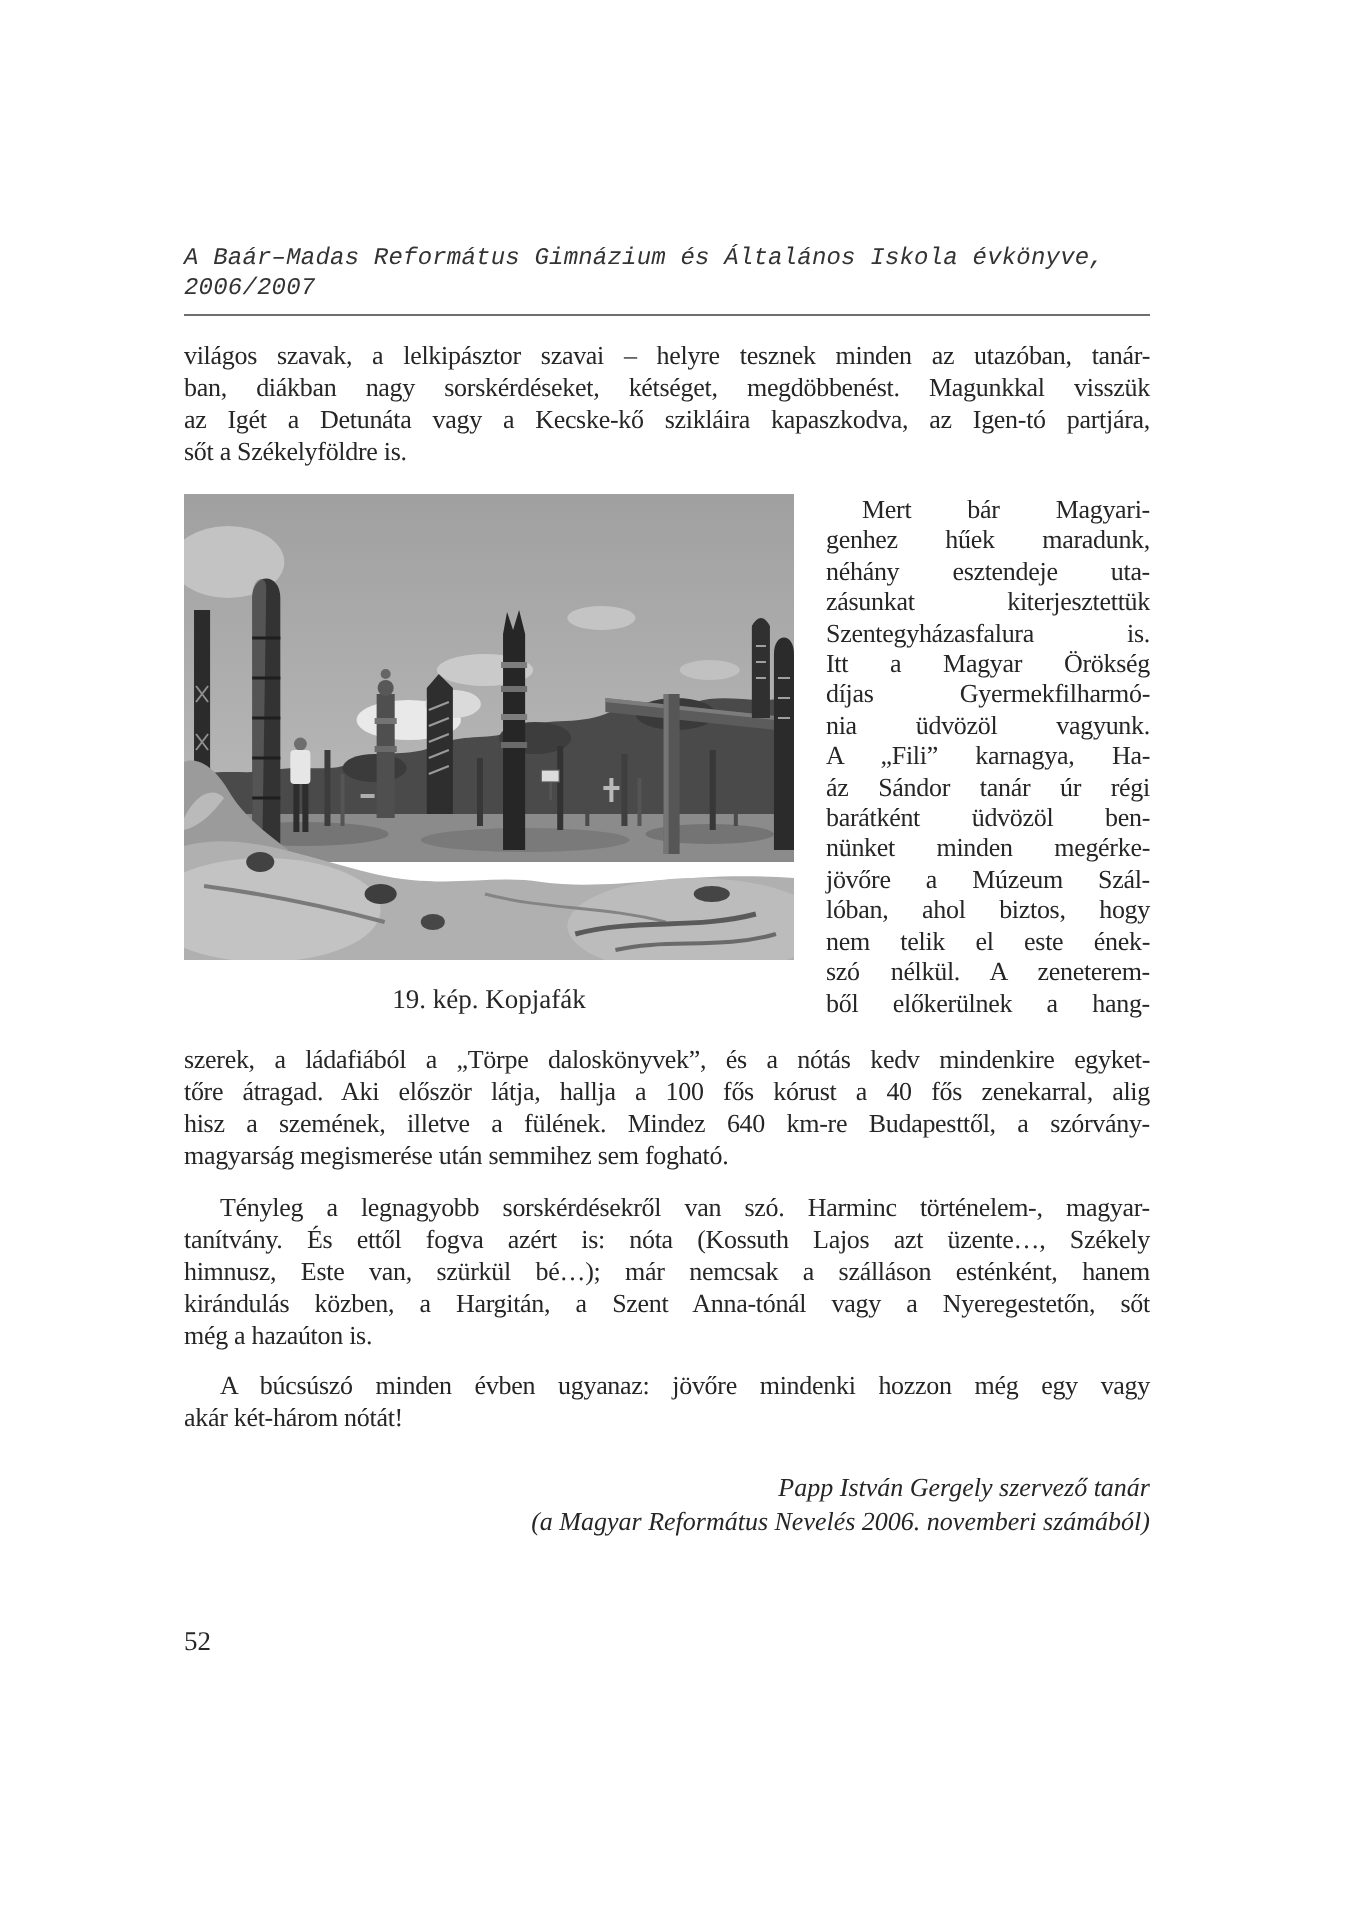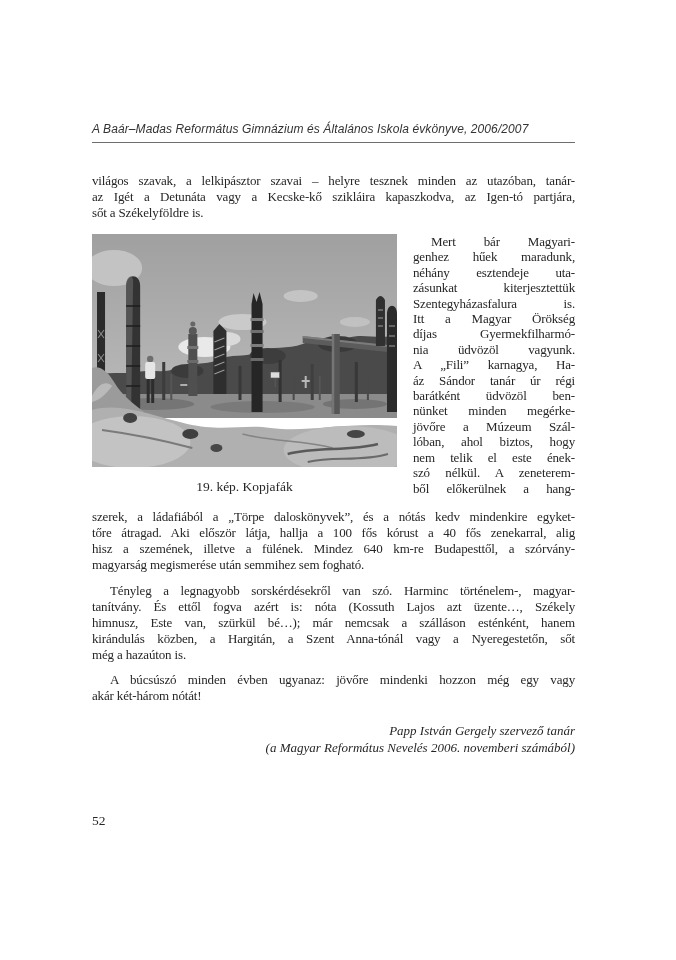--- a/index.html
+++ b/index.html
@@ -16,36 +16,36 @@
   .content {
     position: absolute;
     left: 92px;
     top: 0;
     width: 483px;
   }
   .running-header {
     margin-top: 122px;
     padding-bottom: 5px;
     border-bottom: 1.5px solid var(--color-rule, #6e6e6e);
-    font-family: Liberation Sans, sans-serif;
+    font-family: Liberation Mono, monospace;
     font-style: italic;
     font-size: 12px;
     line-height: 15px;
     color: #333333;
     letter-spacing: 0.1px;
   }
   .para {
     font-size: 13px;
     line-height: 16px;
     letter-spacing: -0.15px;
   }
   .tline { text-align: justify; text-align-last: justify; }
   .tline.lastline { text-align-last: left; }
   .tline.firstline { text-indent: 18px; }
-  .p1 { margin-top: 30px; }
+  .p1 { margin-top: 12px; }
   .figure-row { margin-top: 13px; display: flex; }
   .figure { margin: 0; width: 305px; flex: 0 0 auto; }
   .photo { display: block; width: 305px; height: 233px; }
   .caption {
     margin-top: 12px;
     text-align: center;
     font-size: 13.5px;
     line-height: 16px;
   }
   .side-col {
@@ -77,20 +77,21 @@
 
 <div class="page">
   <div class="content">
 
     <div class="running-header">
       <span>A Baár–Madas Református Gimnázium és Általános Iskola évkönyve, 2006/2007</span>
     </div>
 
     <div class="para p1">
         <div class="tline">világos szavak, a lelkipásztor szavai – helyre tesznek minden az utazóban, tanár-</div>
+        <div class="tline">ban, diákban nagy sorskérdéseket, kétséget, megdöbbenést. Magunkkal visszük</div>
         <div class="tline">az Igét a Detunáta vagy a Kecske-kő szikláira kapaszkodva, az Igen-tó partjára,</div>
         <div class="tline lastline">sőt a Székelyföldre is.</div>
       </div>
 
     <div class="figure-row">
       <figure class="figure">
         <svg class="photo" viewBox="0 0 304 233" preserveAspectRatio="none" xmlns="http://www.w3.org/2000/svg" role="img">
           <defs>
             <linearGradient id="sky" x1="0" y1="0" x2="0" y2="1">
               <stop offset="0" stop-color="#a0a0a0"></stop>

